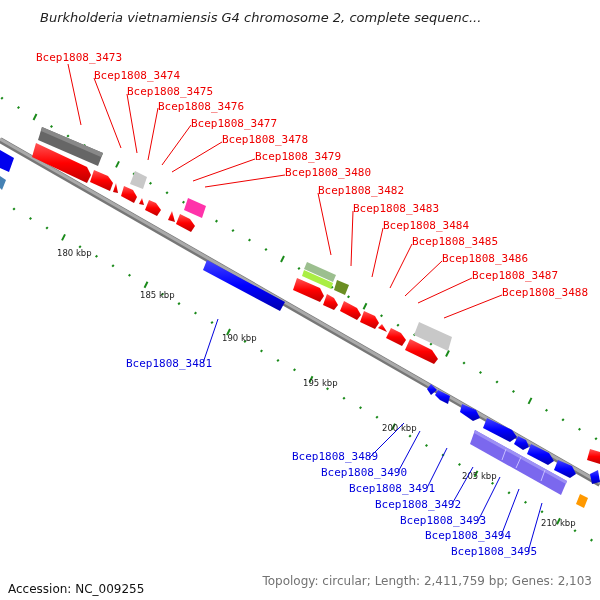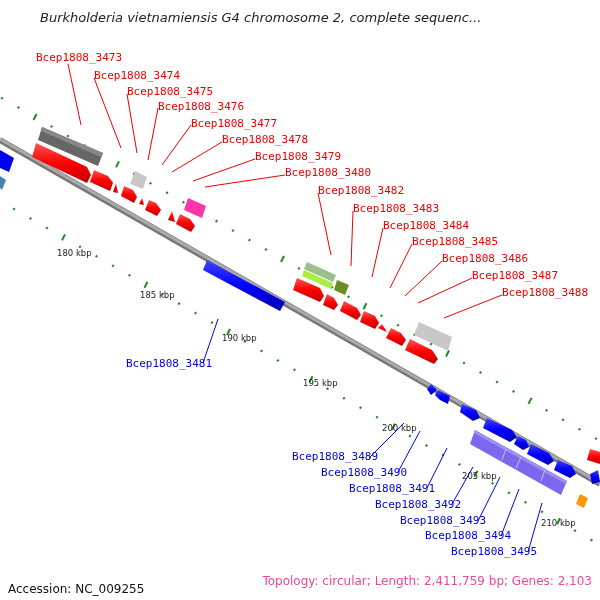--- a/index.html
+++ b/index.html
@@ -1,19 +1,19 @@
 <!DOCTYPE html>
 <html><head>
 <meta charset="utf-8">
 <style>
   html, body { margin:0; padding:0; background:#ffffff; }
   body { width:600px; height:600px; position:relative; overflow:hidden; font-family:"DejaVu Sans", sans-serif; }
   #title { position:absolute; left:0; top:10px; width:600px; font-style:italic; font-size:13px; color:#222;margin-left:40px; }
   #footer-left { position:absolute; left:8px; top:582px; font-size:12px; color:#111; }
-  #footer-right { position:absolute; right:8px; top:574px; font-size:12px; color:#ec4899; }
+  #footer-right { position:absolute; right:8px; top:574px; font-size:12px; color:#737373; }
   svg { position:absolute; left:0; top:0; }
   .glabel { font-family:"DejaVu Sans Mono", monospace; font-size:11px; }
   .klabel { font-family:"DejaVu Sans", sans-serif; font-size:8.5px; fill:#222; }
 </style>
 </head>
 <body>
 
 <div id="title">Burkholderia vietnamiensis G4 chromosome 2, complete sequenc...</div>
 
 <svg id="map" width="600" height="600" viewBox="0 0 600 600">

